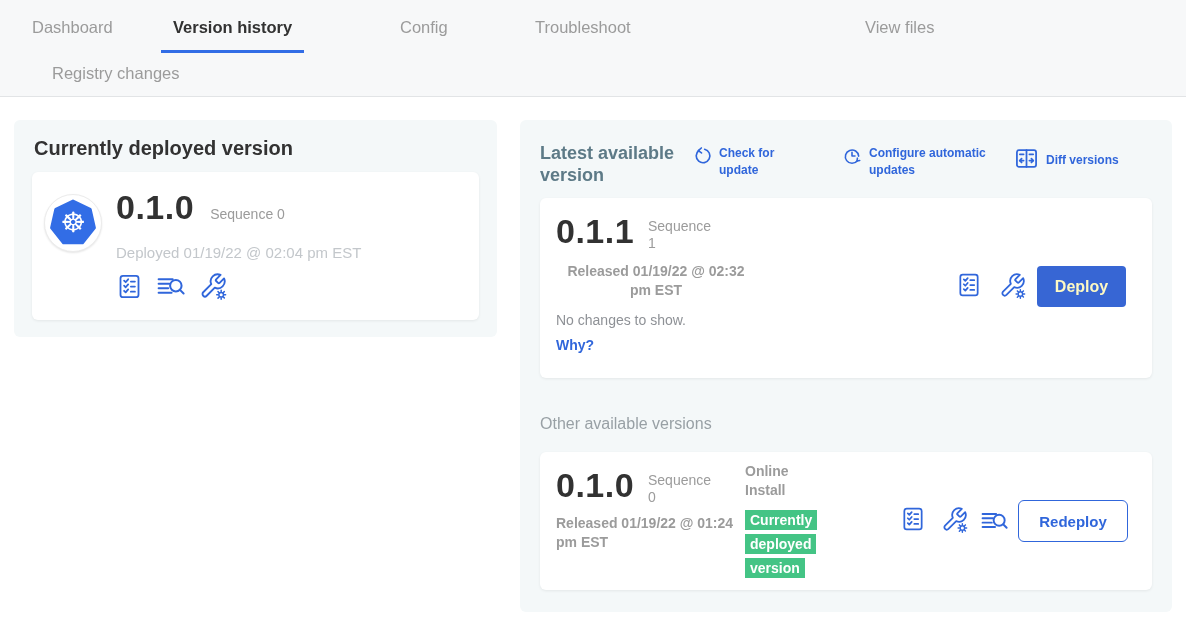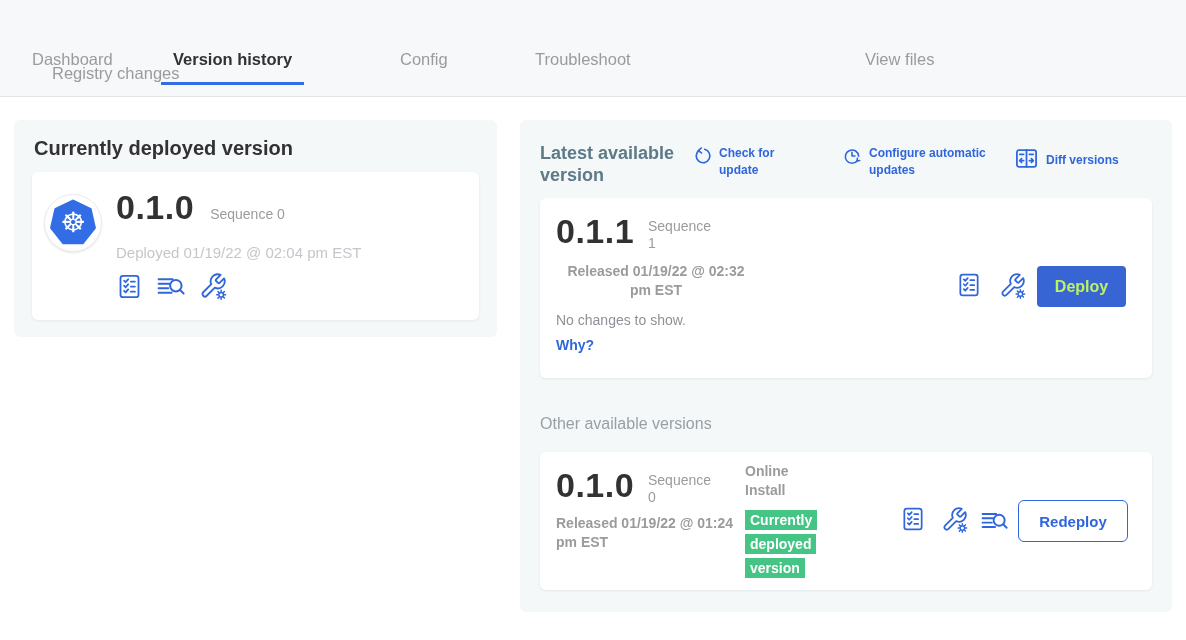--- a/index.html
+++ b/index.html
@@ -5,21 +5,21 @@
   * { margin:0; padding:0; box-sizing:border-box; }
   html,body { width:1186px; height:640px; background:#ffffff;
     font-family:"Liberation Sans","DejaVu Sans",sans-serif; overflow:hidden; position:relative; }
 
   
   .app-header { position:absolute; left:0; top:0; width:1186px; height:97px;
     background:#f7f8f9; border-bottom:1px solid #e2e4e6; }
   .tab { position:absolute; display:inline-block; padding:8px 12px 13px 12px;
     font-size:16.5px; font-weight:500; color:#9b9b9b; cursor:pointer; text-decoration:none; }
   .tab.active { color:#323232; font-weight:600; border-bottom:3px solid #326de6; }
-  .tab-r1 { top:10px;margin-top:32px; }
+  .tab-r1 { top:10px; }
   .tab-r2 { top:56px; }
 
   
   .panel { position:absolute; background:#f4f8f9; border-radius:6px; }
   .left-panel  { left:14px; top:120px; width:483px; height:217px; }
   .right-panel { left:520px; top:120px; width:652px; height:492px; }
 
   .card { position:absolute; background:#ffffff; border-radius:6px;
     box-shadow:0 1px 3px rgba(0,0,0,0.07); }
 
@@ -62,21 +62,21 @@
   .latest-card .seqbox { position:absolute; left:108px; top:20px; width:72px; }
   .latest-card .rel { position:absolute; left:16px; top:64px; width:200px;text-align:center; }
   .latest-card .src { position:absolute; left:205px; top:64px; width:95px; }
   .latest-card .ic1 { position:absolute; left:416px; top:74px; }
   .latest-card .ic2 { position:absolute; left:459px; top:74px; }
   .latest-card .nochanges { position:absolute; left:16px; top:114px; font-size:14px; color:#8e9196; }
   .latest-card .why { position:absolute; left:16px; top:139px; font-size:14px; font-weight:700;
     color:#3066db; text-decoration:none; cursor:pointer; }
 
   .deploy-btn { position:absolute; left:497px; top:68px; width:89px; height:41px;
-    background:#3766d4; border:none; border-radius:4px; color:#bef264;
+    background:#3766d4; border:none; border-radius:4px; color:#fef9c3;
     font-family:inherit; font-size:16px; font-weight:700; cursor:pointer; }
 
   .other-label { position:absolute; left:20px; top:295px; font-size:16px; font-weight:500; color:#98a0a5;text-align:right; }
 
   
   .other-card { left:20px; top:332px; width:612px; height:138px; }
   .other-card .ver { position:absolute; left:16px; top:14px; }
   .other-card .seqbox { position:absolute; left:108px; top:20px; width:72px; }
   .other-card .src { position:absolute; left:205px; top:10px; width:70px; }
   .other-card .rel { position:absolute; left:16px; top:62px; width:200px; }

